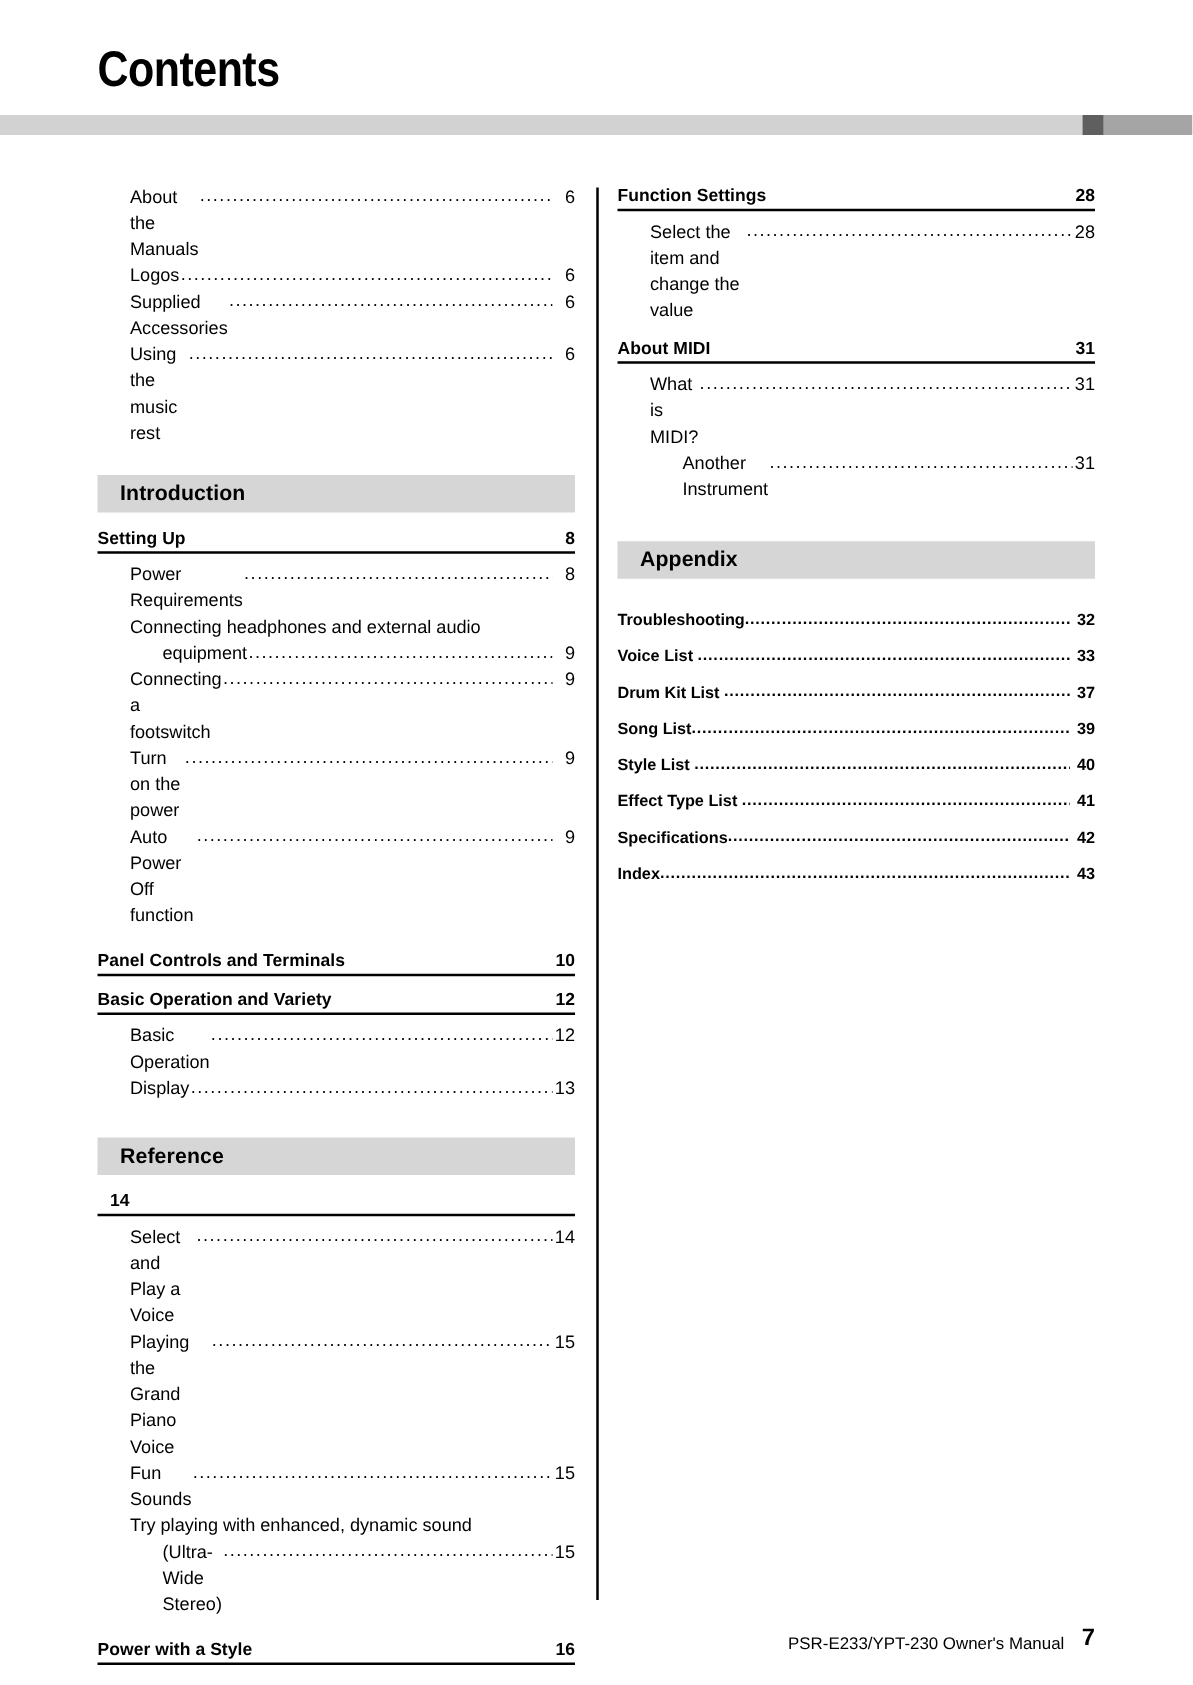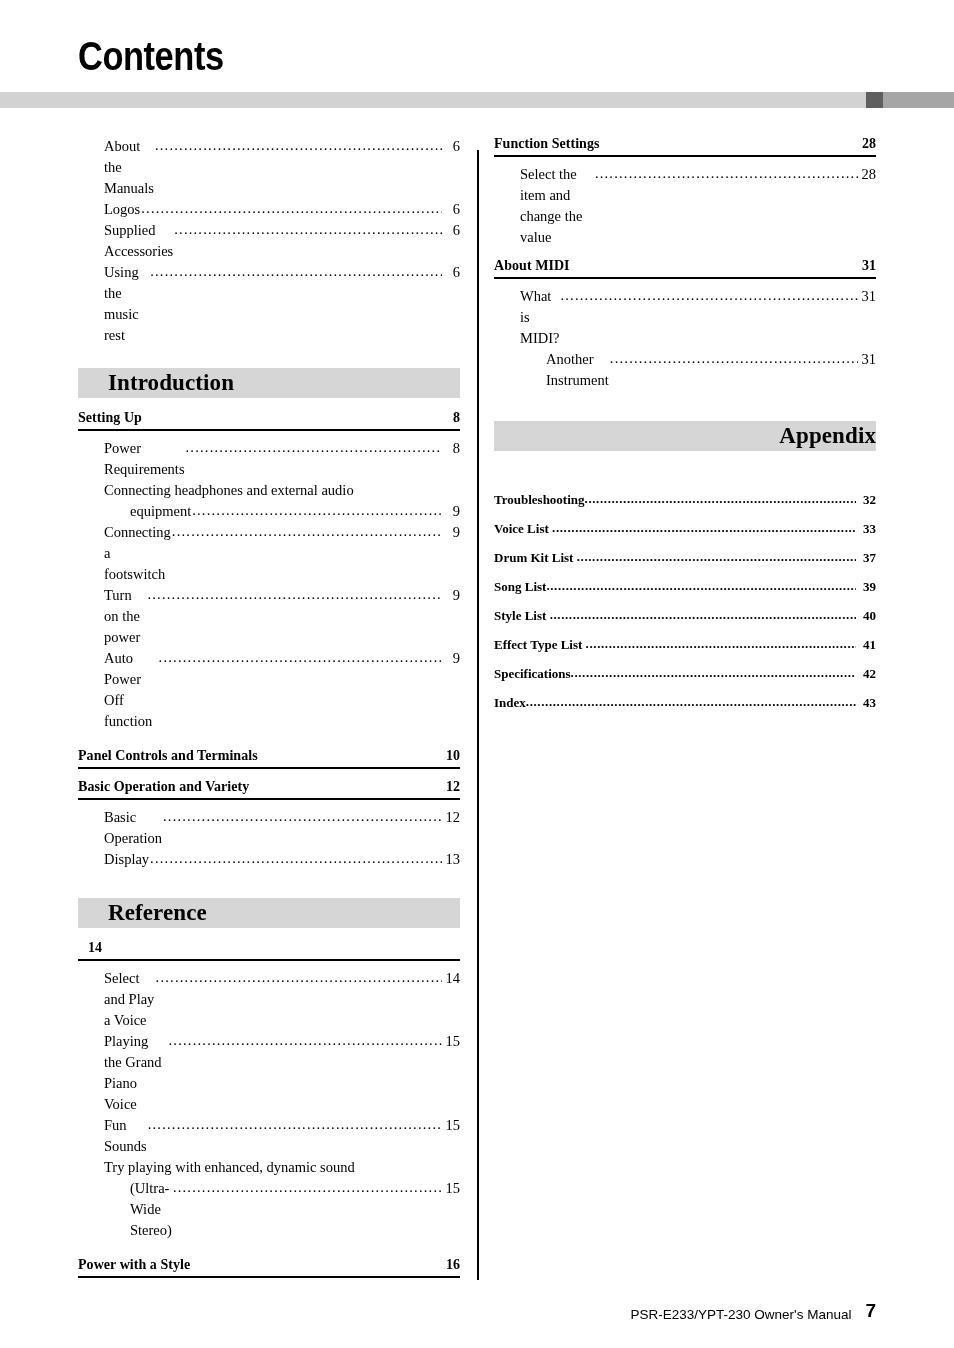--- a/index.html
+++ b/index.html
@@ -53,22 +53,21 @@
   .top-rule .seg-c {
     position: absolute;
     left: 883px; top: 0;
     width: 71px; height: 16px;
     background: #a5a5a5;
   }
 
   
   .col {
     position: absolute;
-    top: 136px;
-    font-family: Liberation Serif, serif;
+    top: 148px;
   }
   .col-left  { left: 78px;  width: 382px; }
   .col-right { left: 494px; width: 382px; }
 
   .col-divider {
     position: absolute;
     left: 477px;
     top: 150px;
     width: 2px;
     height: 1130px;
@@ -78,23 +77,23 @@
   
   .band {
     background: #d6d6d6;
     height: 30px;
     margin-bottom: 12px;
     margin-top: 22px;
     display: flex;
     align-items: center;
   }
   .band .band-label {
-    font-size: 23px;
-    font-weight: bold;
-    padding-left: 30px;
+    font-size: 17px;
+    font-weight: bold;
+    padding-left: 18px;
     letter-spacing: 0.1px;
   }
 
   
   .h1row {
     display: flex;
     align-items: baseline;
     justify-content: space-between;
     font-size: 14px;
     font-weight: bold;
@@ -314,21 +313,21 @@
     <div class="entry">
       <span class="e-title">What is MIDI?</span>
       <span class="e-dots">...............................................................................................................................................................</span>
       <span class="e-page">31</span>
     </div>
     <div class="entry cont">
       <span class="e-title">Another Instrument</span>
       <span class="e-dots">...............................................................................................................................................................</span>
       <span class="e-page">31</span>
     </div>
-    <div class="band" style="margin-top: 30px; margin-bottom: 34px; justify-content: flex-end;">
+    <div class="band" style="margin-top: 30px; margin-bottom: 18px;">
       <span class="band-label">Appendix</span>
     </div>
     <div class="apx">
       <span class="a-title">Troubleshooting</span>
       <span class="a-dots">...............................................................................................................................................................</span>
       <span class="a-page">32</span>
     </div>
     <div class="apx">
       <span class="a-title">Voice List </span>
       <span class="a-dots">...............................................................................................................................................................</span>

